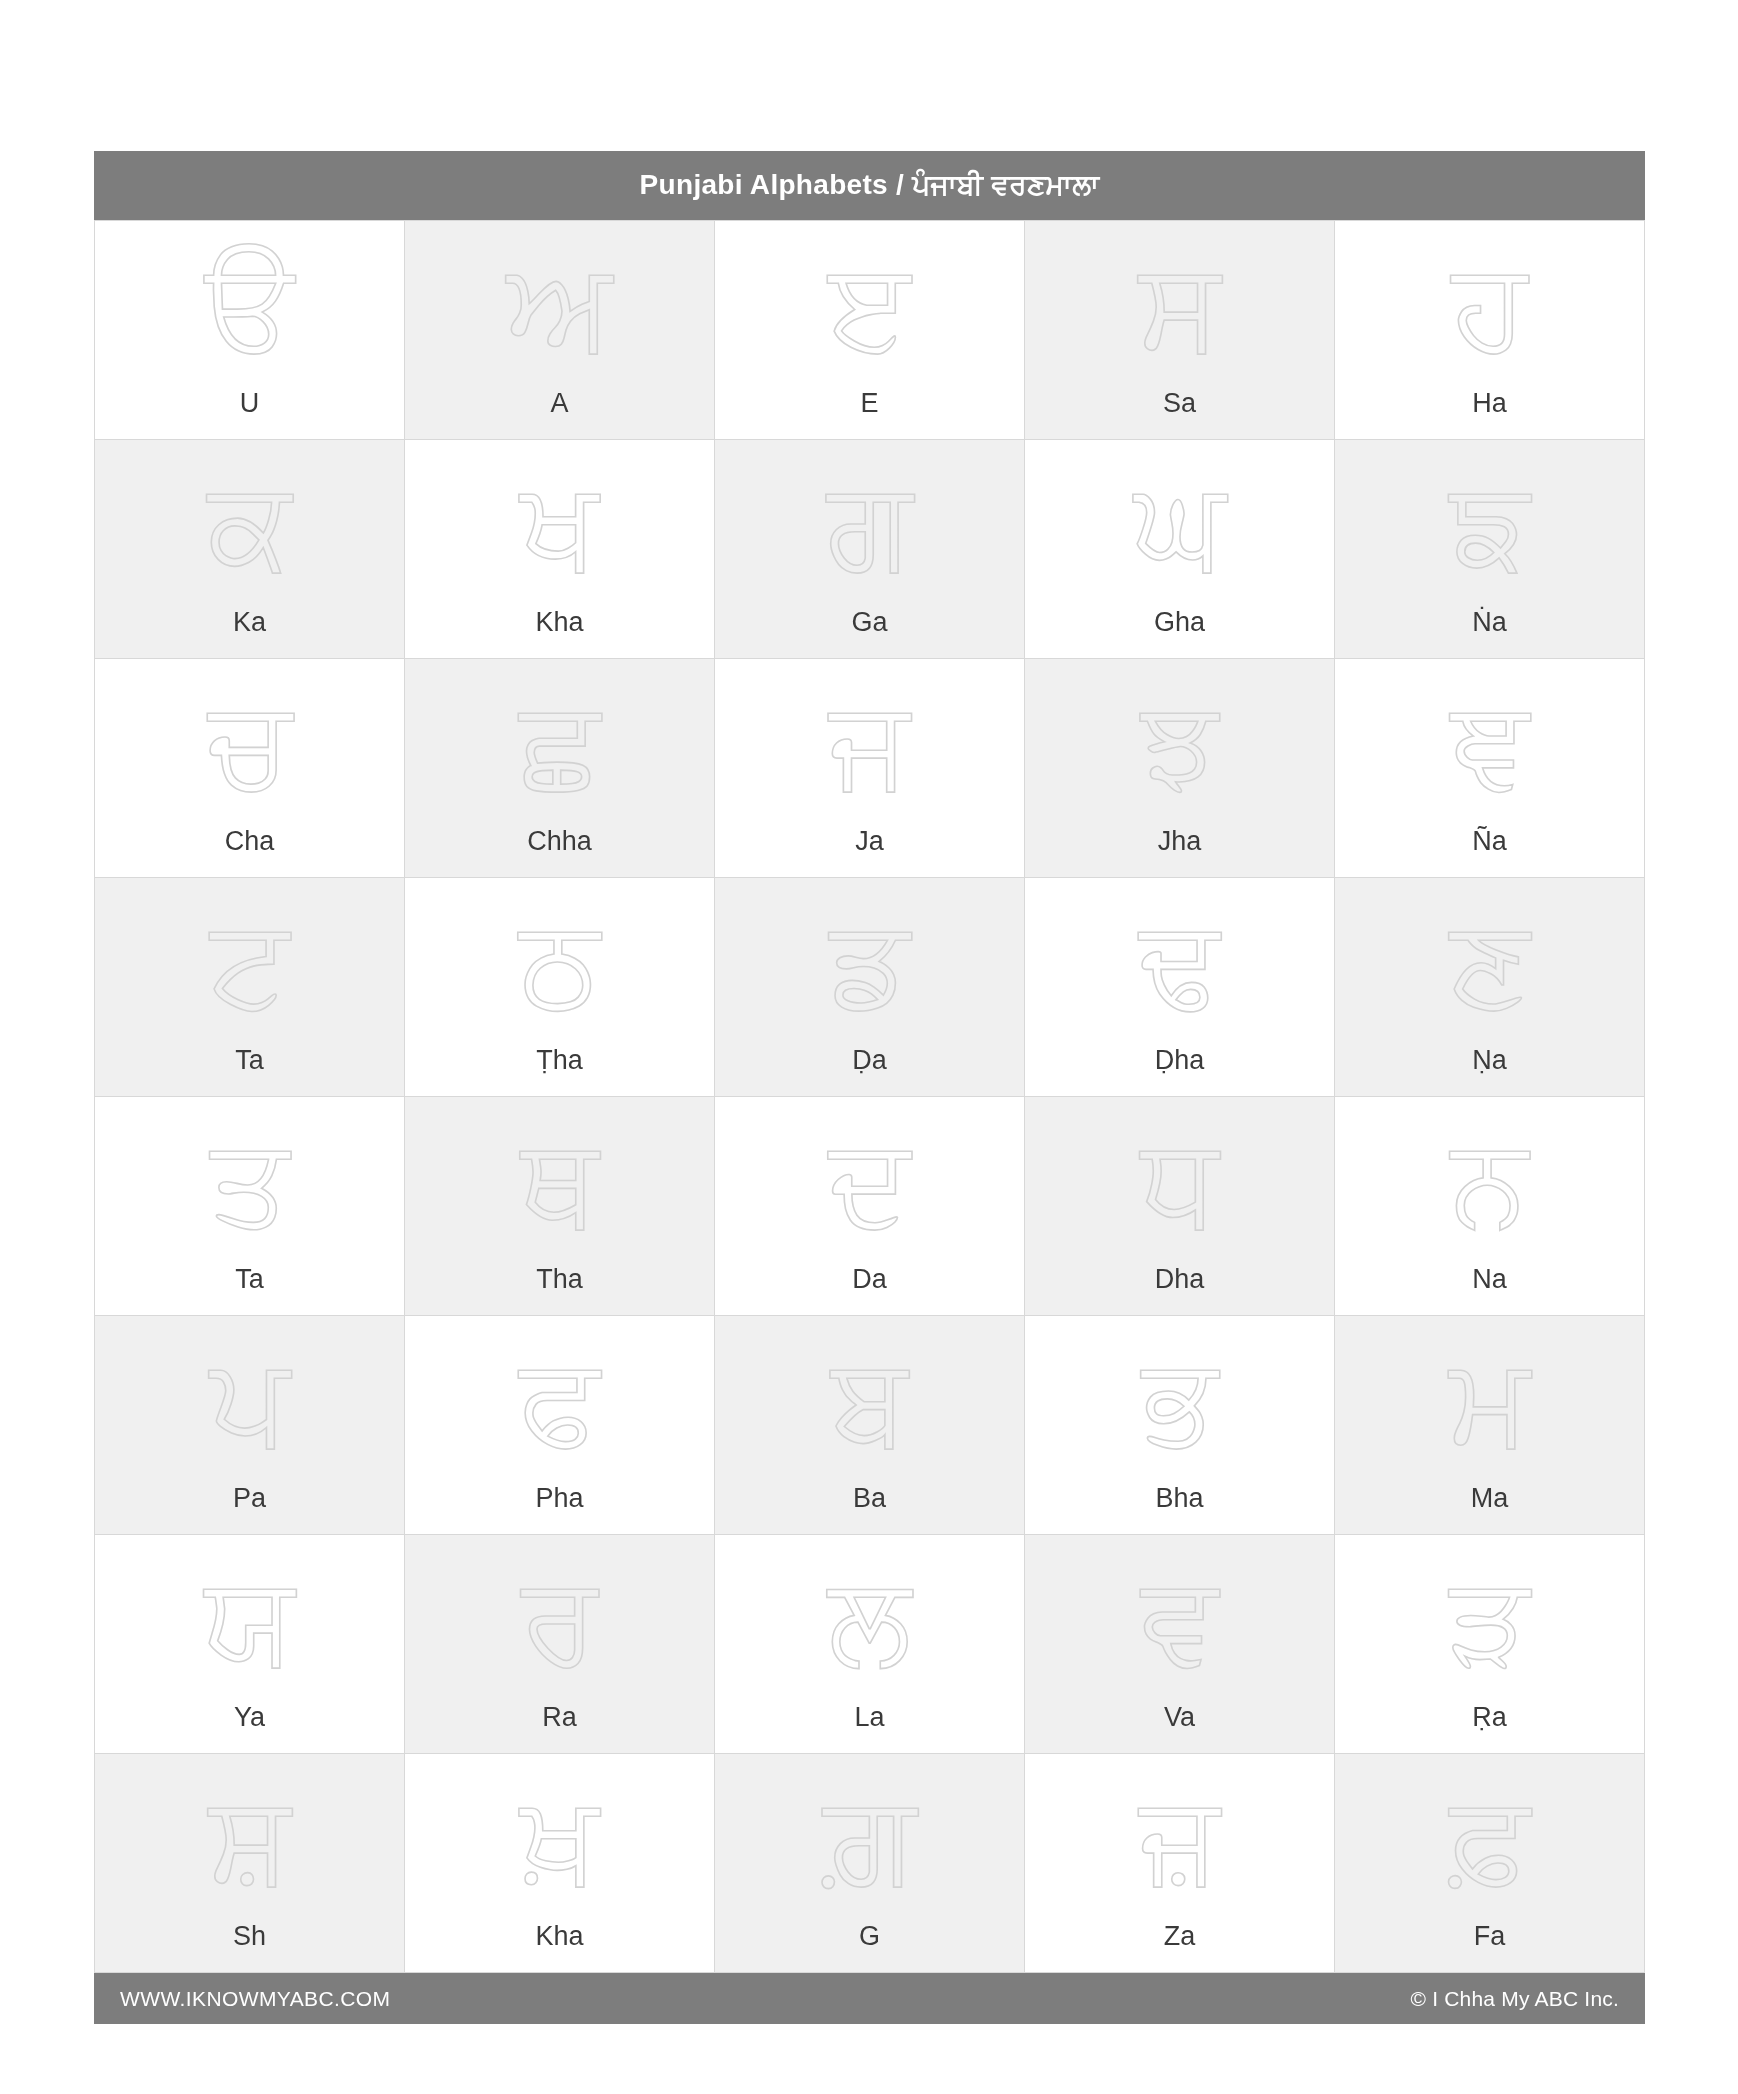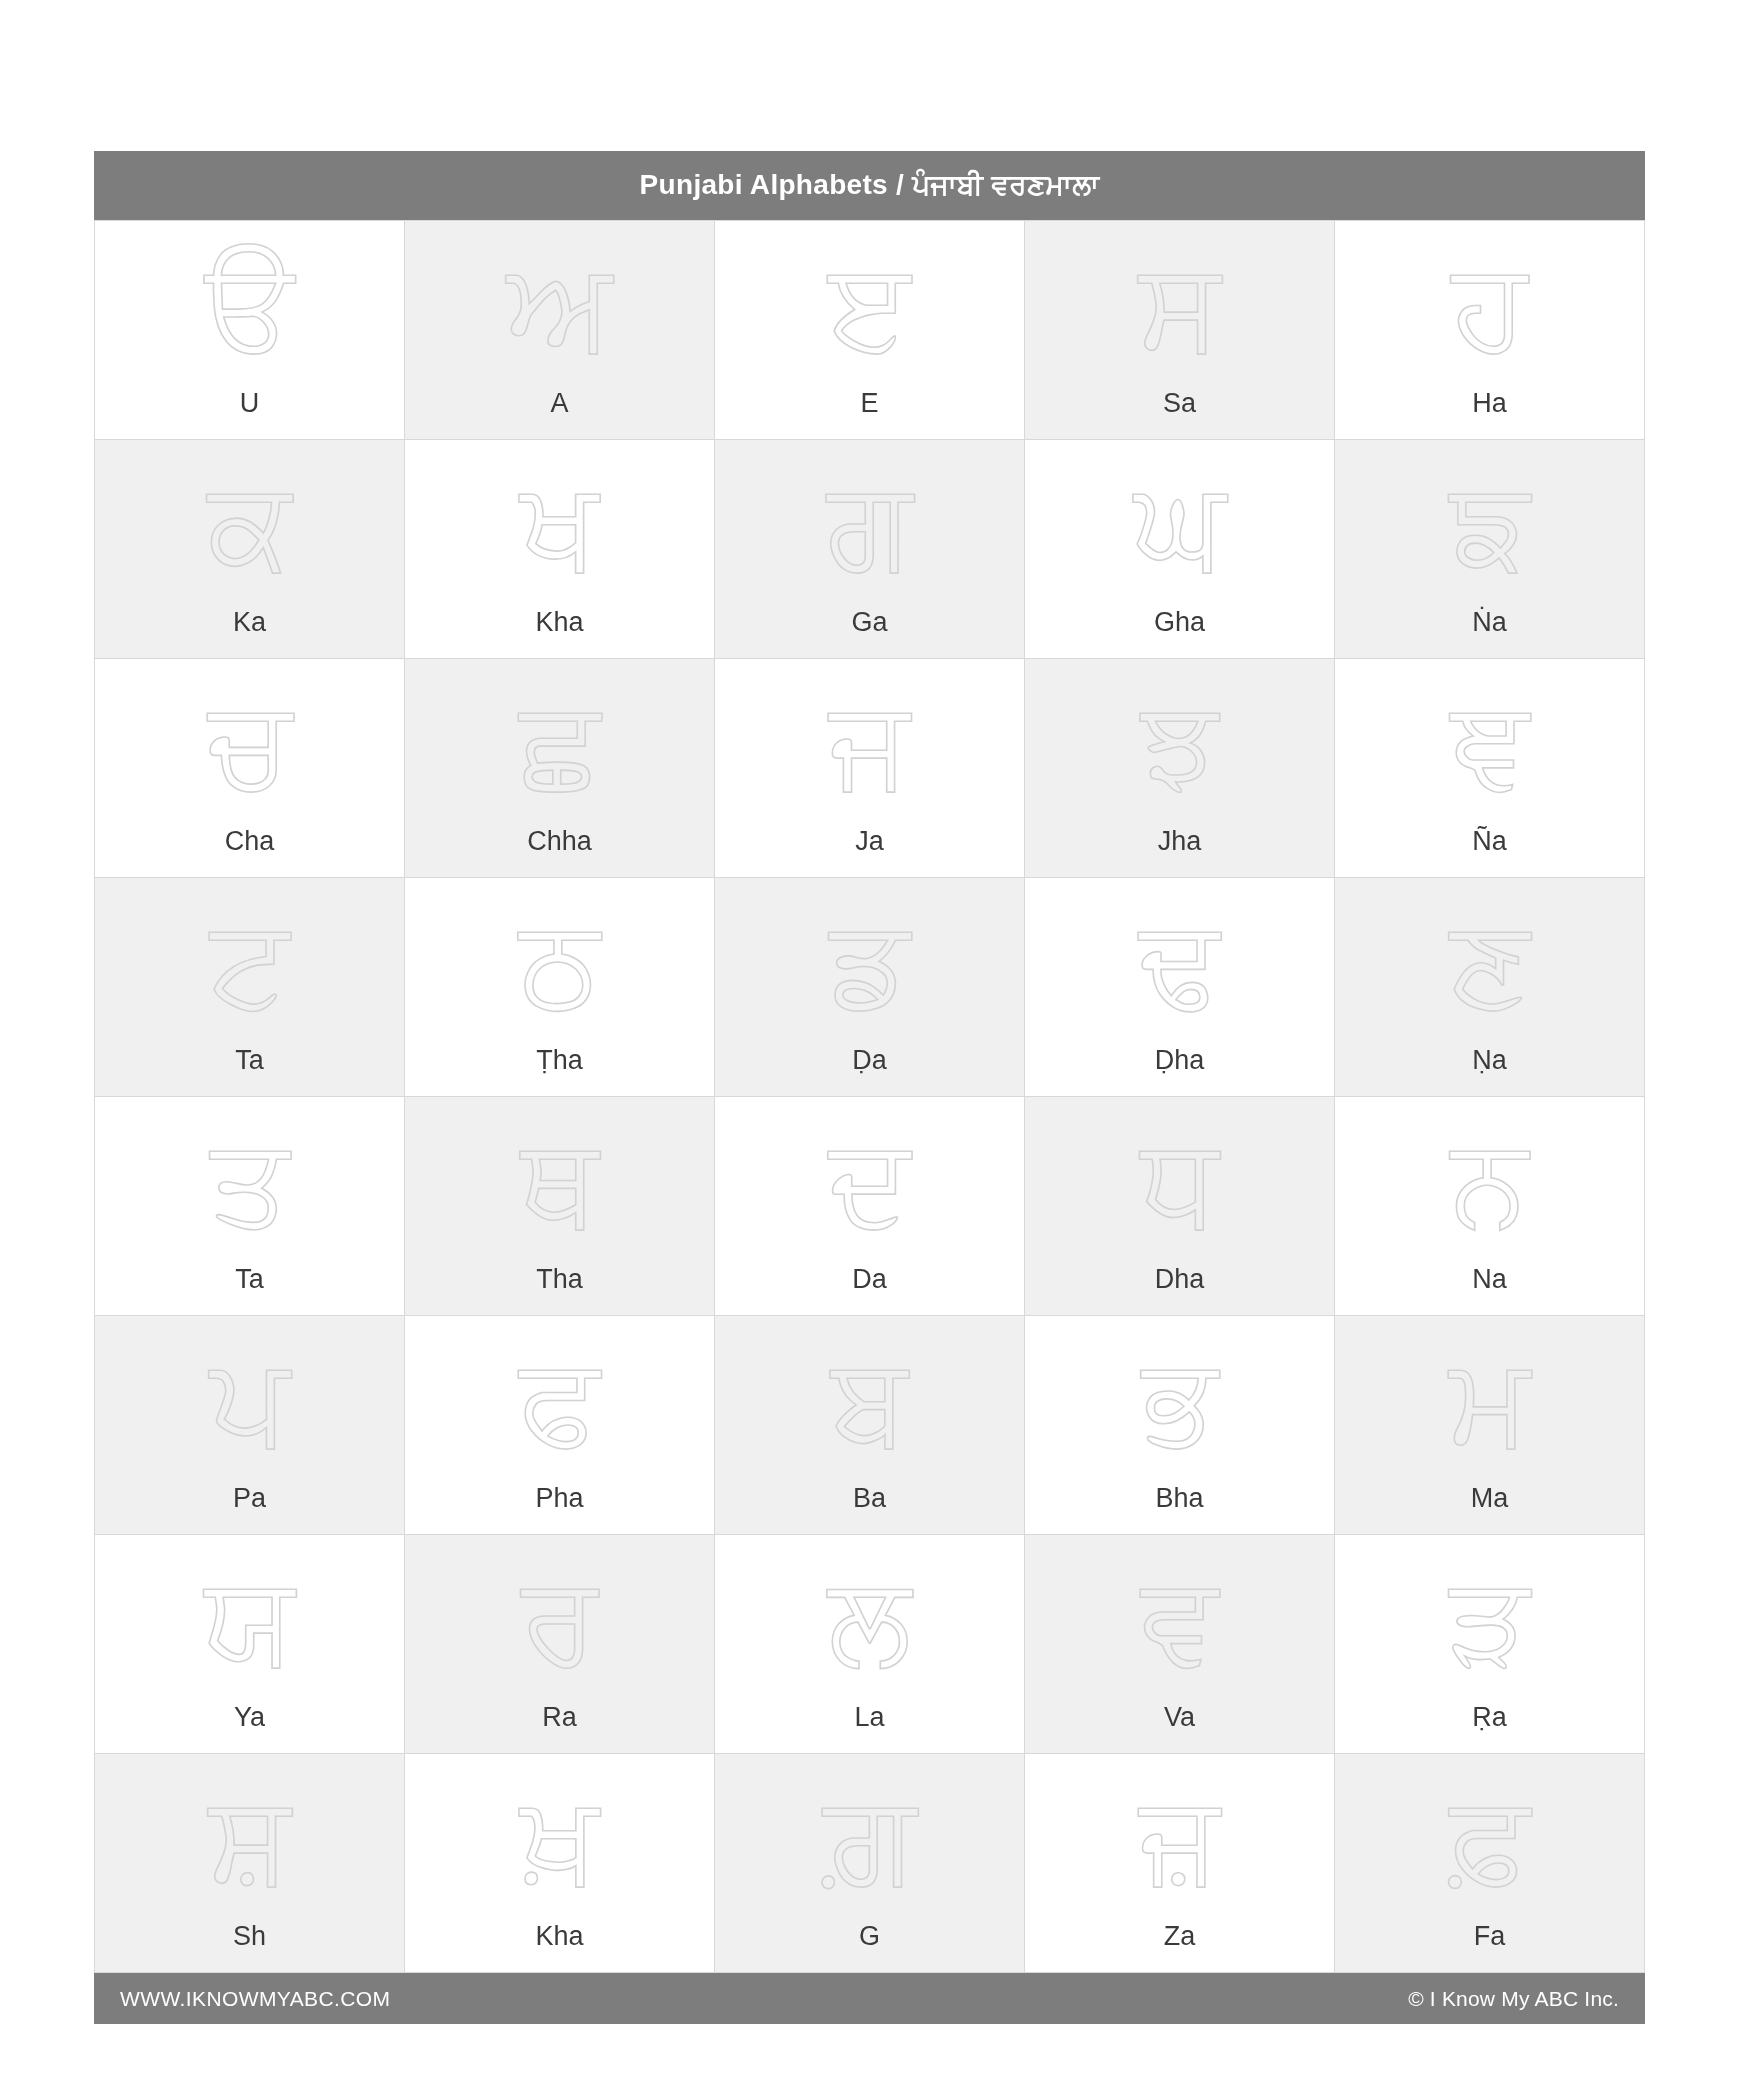--- a/index.html
+++ b/index.html
@@ -261,18 +261,18 @@
           <div class="roman">Za</div>
         </div>
         <div class="cell shaded">
           <div class="glyph">ਫ਼</div>
           <div class="roman">Fa</div>
         </div>
       </div>
 
     <div class="footer-bar">
       <span class="footer-left">WWW.IKNOWMYABC.COM</span>
-      <span class="footer-right">© I Know My ABC Inc.</span>
+      <span class="footer-right">© I Chha My ABC Inc.</span>
     </div>
 
   </div>
 </div>
 
 
 </body></html>

